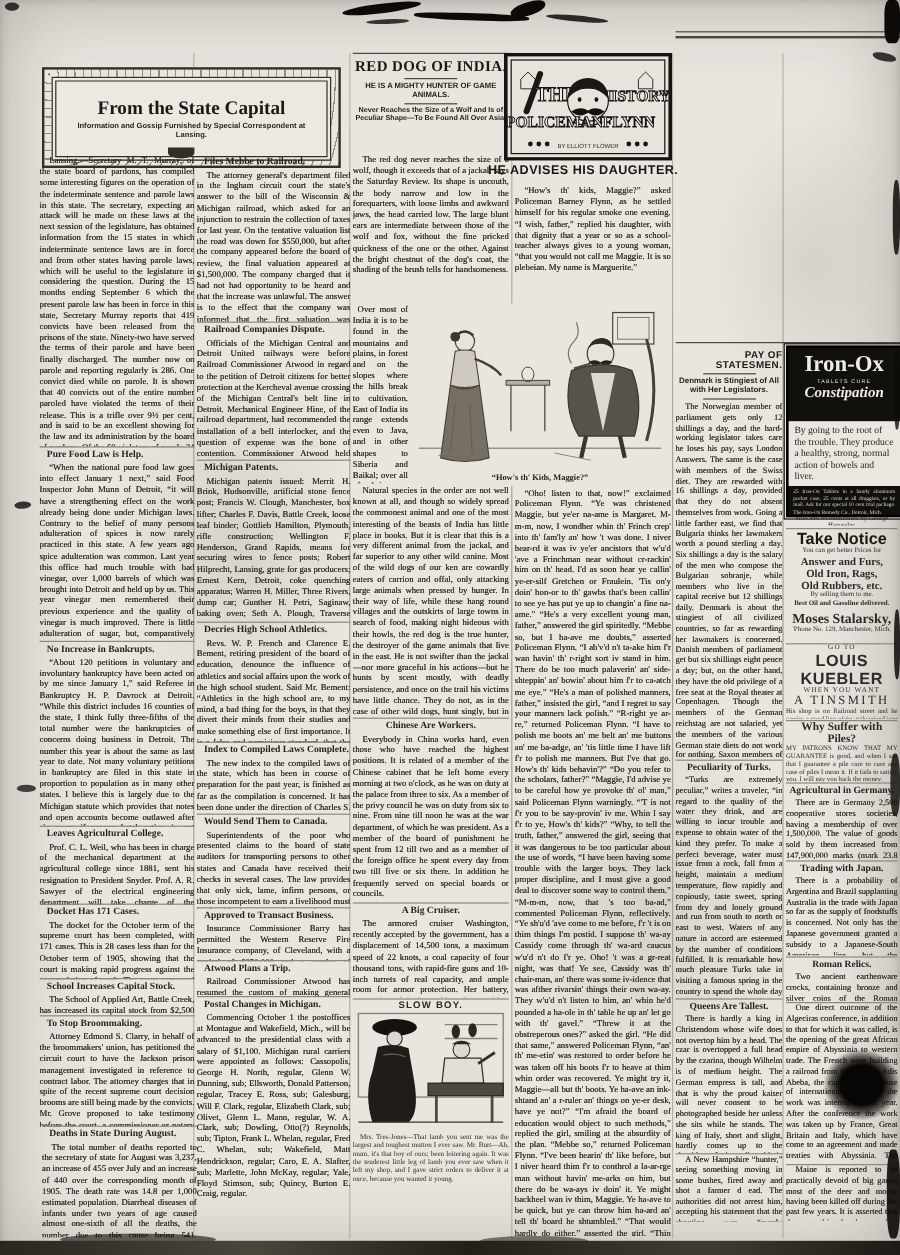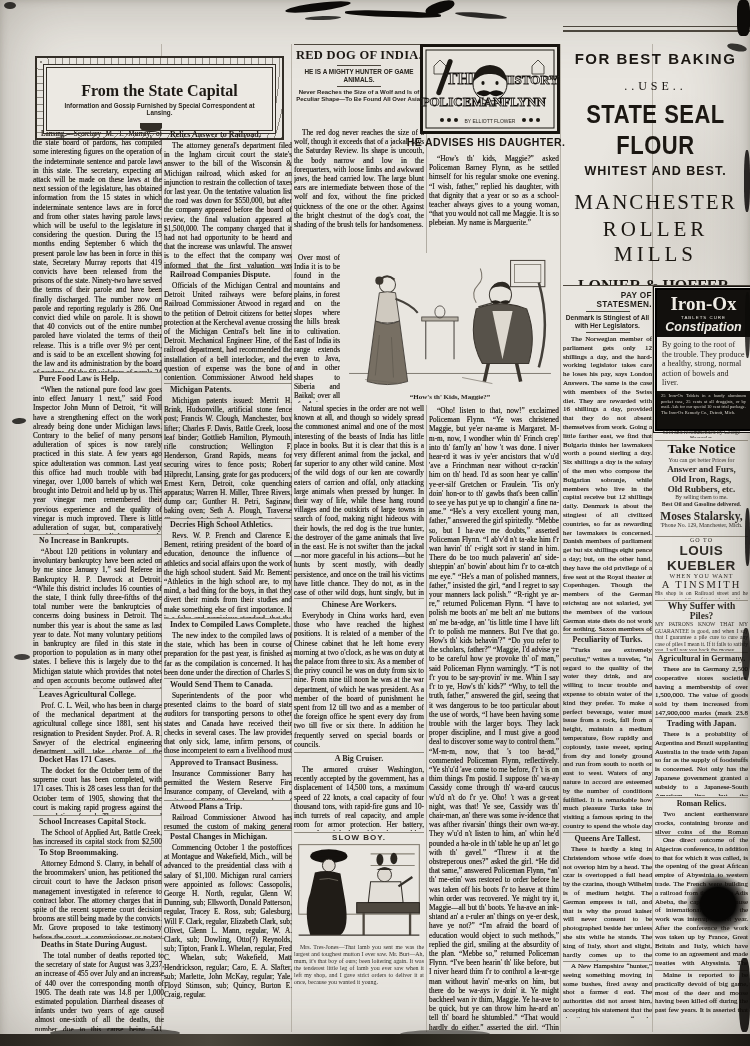--- a/index.html
+++ b/index.html
@@ -48,26 +48,26 @@
   .fad .l7{font-family:"Liberation Serif",serif;font-weight:bold;font-size:16px;margin-top:10px;}
   
   .payhead{font-family:"Liberation Sans",sans-serif;font-weight:bold;font-size:8.2px;letter-spacing:.4px;text-align:right;color:#1e1a15;}
   .paydeck{font-family:"Liberation Sans",sans-serif;font-weight:bold;font-size:6.6px;line-height:8px;text-align:center;color:#27231d;margin:2px 0;}
   .b5{font-size:7px;line-height:8.8px;}
   
   .ironox{position:absolute;left:655px;top:288px;width:93px;height:139px;background:#12100d;border:2px solid #000;
      box-shadow:0 0 0 1px #e9e6e0, 0 0 0 2px #12100d;color:#efece5;text-align:center;overflow:hidden;}
   .io-brand{font-family:"Liberation Serif",serif;font-weight:bold;font-size:19px;margin-top:3px;}
   .io-tag{font-family:"Liberation Sans",sans-serif;font-size:4.4px;letter-spacing:1px;}
-  .io-word{font-family:Liberation Sans, sans-serif;font-weight:bold;font-style:italic;font-size:12.5px;margin-bottom:3px;}
+  .io-word{font-family:Liberation Serif, serif;font-weight:bold;font-style:italic;font-size:12.5px;margin-bottom:16px;}
   .io-mid{background:#eae7e1;color:#211d18;font-size:8px;line-height:9.6px;text-align:left;padding:3px 5px;font-family:"Liberation Serif",serif;}
   .io-bot{font-size:4.5px;line-height:5.6px;color:#d8d4cc;padding:2px 4px;text-align:justify;}
   .soldline{font-size:5.6px;text-align:center;}
   
-  .tn-head{font-family:Liberation Serif, serif;font-weight:bold;font-size:13.5px;text-align:center;color:#1b1712;}
+  .tn-head{font-family:Liberation Sans, sans-serif;font-weight:bold;font-size:13.5px;text-align:center;color:#1b1712;}
   .tn-sm{font-size:5.8px;line-height:7px;text-align:center;}
   .tn-bold{font-family:"Liberation Serif",serif;font-weight:bold;font-size:9px;line-height:10px;text-align:center;}
   .tn-name{font-family:"Liberation Serif",serif;font-weight:bold;font-size:11.5px;text-align:center;margin-top:2px;}
   .ku-goto{font-size:6px;text-align:center;letter-spacing:1px;}
   .ku-name{font-family:"Liberation Sans",sans-serif;font-weight:bold;font-size:13.5px;text-align:center;letter-spacing:.5px;}
   .ku-what{font-family:"Liberation Serif",serif;font-size:10.5px;letter-spacing:2px;text-align:center;}
   .ad-tiny{font-size:5.6px;line-height:6.6px;text-align:justify;}
   .pi-head{font-family:"Liberation Serif",serif;font-weight:bold;font-size:9.5px;text-align:center;}
   .slowhead{font-family:"Liberation Sans",sans-serif;font-weight:bold;font-size:8px;letter-spacing:1px;text-align:center;}
   .slowcap{font-size:5.9px;line-height:7.1px;text-align:justify;text-indent:6px;}
@@ -123,21 +123,21 @@
   <div class="art sep" style="left:33px;top:846px;width:129px;height:92px">
     <div class="h">To Stop Broommaking.</div>
     <div class="b">Attorney Edmond S. Clarry, in behalf of the broommakers' union, has petitioned the circuit court to have the Jackson prison management investigated in reference to contract labor. The attorney charges that in spite of the recent supreme court decision brooms are still being made by the convicts. Mr. Grove proposed to take testimony before the court, a commissioner or notary in Jackson. Warden Armstrong, the members of the prison board and the Illinois Broom company are cited.</div>
   </div>
   <div class="art sep" style="left:35px;top:938px;width:129px;height:92px">
     <div class="h">Deaths in State During August.</div>
     <div class="b">The total number of deaths reported to the secretary of state for August was 3,237, an increase of 455 over July and an increase of 440 over the corresponding month of 1905. The death rate was 14.8 per 1,000 estimated population. Diarrheal diseases of infants under two years of age caused almost one-sixth of all the deaths, the number due to this cause being 541. Tuberculosis of the lungs was the cause of 176 deaths, and violence 203. There were 865 deaths of infants under one year.</div>
   </div>
 
   <div class="art" style="left:164px;top:129px;width:128px;height:139px">
-    <div class="h">Relics Answer to Railroad.</div>
+    <div class="h">Files Mebbe to Railroad.</div>
     <div class="b">The attorney general's department filed in the Ingham circuit court the state's answer to the bill of the Wisconsin &amp; Michigan railroad, which asked for an injunction to restrain the collection of taxes for last year. On the tentative valuation list the road was down for $550,000, but after the company appeared before the board of review, the final valuation appeared at $1,500,000. The company charged that it had not had opportunity to be heard and that the increase was unlawful. The answer is to the effect that the company was informed that the first valuation was subject to review, and that it had notice that it had opportunity to be heard at any time during the sitting of that body. The difference in the taxes based on the tentative and final valuations is about $20,000.</div>
   </div>
   <div class="art sep" style="left:164px;top:268px;width:128px;height:115px">
     <div class="h">Railroad Companies Dispute.</div>
     <div class="b">Officials of the Michigan Central and Detroit United railways were before Railroad Commissioner Atwood in regard to the petition of Detroit citizens for better protection at the Kercheval avenue crossing of the Michigan Central's belt line in Detroit. Mechanical Engineer Hine, of the railroad department, had recommended the installation of a bell interlocker, and the question of expense was the bone of contention. Commissioner Atwood held that the cost of the protection should be divided between the railroad and street railway companies, but Michigan Central officials objected, contending that as 1,258 street cars cross the crossing to every 24 locomotives, the street railway company should foot the bill for the interlocker.</div>
   </div>
   <div class="art sep" style="left:164px;top:383px;width:128px;height:135px">
     <div class="h">Michigan Patents.</div>
     <div class="b">Michigan patents issued: Merrit H. Brink, Hudsonville, artificial stone fence post; Francis W. Clough, Manchester, box lifter; Charles F. Davis, Battle Creek, loose leaf binder; Gottlieb Hamilton, Plymouth, rifle construction; Wellington F. Henderson, Grand Rapids, means for securing wires to fence posts; Robert Hilprecht, Lansing, grate for gas producers; Ernest Kern, Detroit, coke quenching apparatus; Warren H. Miller, Three Rivers, dump car; Gunther H. Petri, Saginaw, baking oven; Seth A. Plough, Traverse City, valve; John S. Stevenson, Detroit, car bolster; Evert Thompson, Niles, mending machine; Louis H. Wilson, Kalamazoo, roll grinding machine.</div>
   </div>
@@ -293,29 +293,20 @@
     </svg>
     <div class="figcap">“How's th' Kids, Maggie?”</div>
   </div>
 
   <div class="art" style="left:429px;top:406px;width:130px;height:624px">
     <div class="b">“Oho! listen to that, now!” exclaimed Policeman Flynn. “Ye was christened Maggie, but ye'er na-ame is Margaret. M-m-m, now, I wondher whin th' Frinch crep' into th' fam'ly an' how 't was done. I niver hear-rd it was iv ye'er ancistors that w'u'd 'ave a Frinchman near without cr-rackin' him on th' head. I'd as soon hear ye callin' ye-er-silf Gretchen or Fraulein. 'Tis on'y doin' hon-or to th' gawbs that's been callin' to see ye has put ye up to changin' a fine na-ame.” “He's a very excellent young man, father,” answered the girl spiritedly. “Mebbe so, but I ha-ave me doubts,” asserted Policeman Flynn. “I ab'v'd n't ta-ake him f'r wan havin' th' r-right sort iv stand in him. There do be too much palaverin' an' side-shteppin' an' bowin' about him f'r to ca-atch me eye.” “He's a man of polished manners, father,” insisted the girl, “and I regret to say your manners lack polish.” “R-right ye ar-re,” returned Policeman Flynn. “I have to polish me boots an' me belt an' me buttons an' me ba-adge, an' 'tis little time I have lift f'r to polish me manners. But I've that go. How's th' kids behavin'?” “Do you refer to the scholars, father?” “Maggie, I'd advise ye to be careful how ye provoke th' ol' man,” said Policeman Flynn warningly. “'T is not f'r you to be say-provin' iv me. Whin I say f'r to ye, How's th' kids?” “Why, to tell the truth, father,” answered the girl, seeing that it was dangerous to be too particular about the use of words, “I have been having some trouble with the larger boys. They lack proper discipline, and I must give a good deal to discover some way to control them.” “M-m-m, now, that 's too ba-ad,” commented Policeman Flynn, reflectively. “Ye sh'u'd 'ave come to me before, f'r 't is on thim things I'm postid. I suppose th' wa-ay Cassidy come through th' wa-ard caucus w'u'd n't do f'r ye. Oho! 't was a gr-reat night, was that! Ye see, Cassidy was th' chair-man, an' there was some iv-idence that was afther rivarsin' things their own wa-ay. They w'u'd n't listen to him, an' whin he'd pounded a ha-ole in th' table he up an' let go with th' gavel.” “Threw it at the obstreperous ones?” asked the girl. “He did that same,” answered Policeman Flynn, “an' th' me-etin' was restored to order before he was taken off his boots f'r to heave at thim whin order was recovered. Ye might try it, Maggie—all but th' boots. Ye ha-ave an ink-shtand an' a r-ruler an' things on ye-er desk, have ye not?” “I'm afraid the board of education would object to such methods,” replied the girl, smiling at the absurdity of the plan. “Mebbe so,” returned Policeman Flynn. “I've been hearin' th' like before, but I niver heard thim f'r to conthrol a la-ar-rge man without havin' me-arks on him, but there do be wa-ays iv doin' it. Ye might backheel wan iv thim, Maggie. Ye ha-ave to be quick, but ye can throw him ha-ard an' tell th' board he shtumbled.” “That would hardly do either,” asserted the girl. “Thin pick out th' biggest wan an' poke him in th' shtomach. 'T is not a fair blow in a reg'lar fight, but 't is most effective, an' 't is a good lesson to th' others. I niver knew a felly that got a poke in th' shtomach so we-ant to go back again. An' it l'aves no ma-arks, to spake iv.” The girl smiled again and shook her head. “Sha-ame on his fat, thin,” suggested Policeman Flynn as a last resort. “'Twas good enough f'r th' toes 'll hit an' th' throuble, an' if ye're shary ye can do up one or three iv thim before they know ye're sta-arted.” “I think, father, you 'd better leave the management of my school to me,” said the girl. “Oho! ye're too sma-art f'r to take th' advice iv thim that's been hollerin' order before ye was bor-rn,” retorted Policeman Flynn in a tone that showed he was offended by her apparent lack of appreciation. In consequence she deemed it wise to change the subject. “Father,” she said, “why are you so prejudiced against the young man who—”</div>
   </div>
 
   <div class="hrule" style="left:563px;top:26px;width:187px;height:1px"></div>
   <div class="hrule" style="left:563px;top:30px;width:187px;height:2px"></div>
-  <div class="fad">
-    <div class="l1">FOR BEST BAKING</div>
-    <div class="l2">..USE..</div>
-    <div class="l3">STATE SEAL FLOUR</div>
-    <div class="l4">WHITEST AND BEST.</div>
-    <div class="l5">MANCHESTER</div>
-    <div class="l6">ROLLER MILLS</div>
-    <div class="l7">LONIER &amp; HOFFER.</div>
-  </div>
   <div class="hrule" style="left:563px;top:285px;width:187px;height:1px"></div>
 
   <div class="art" style="left:563px;top:291px;width:89px;height:341px">
     <div class="payhead">PAY OF STATESMEN.</div>
     <div class="mini-rule"></div>
     <div class="paydeck">Denmark is Stingiest of All with Her Legislators.</div>
     <div class="mini-rule"></div>
     <div class="b b5">The Norwegian member of parliament gets only 12 shillings a day, and the hard-working legislator takes care he loses his pay, says London Answers. The same is the case with members of the Swiss diet. They are rewarded with 16 shillings a day, provided that they do not absent themselves from work. Going a little farther east, we find that Bulgaria thinks her lawmakers worth a pound sterling a day. Six shillings a day is the salary of the men who compose the Bulgarian sobranje, while members who live in the capital receive but 12 shillings daily. Denmark is about the stingiest of all civilized countries, so far as rewarding her lawmakers is concerned. Danish members of parliament get but six shillings eight pence a day; but, on the other hand, they have the old privilege of a free seat at the Royal theater at Copenhagen. Though the members of the German reichstag are not salaried, yet the members of the various German state diets do not work for nothing. Saxon members of parliament are paid, and those of Bavaria too. Austria's two legislative assemblies cost the country about £160,000 in all. Both the Austrian and Hungarian legislators can travel free on the railroads. The United Kingdom, Italy and Spain are the only countries paying nothing to their members. Nevertheless, the cost of the Italian parliament is estimated at £200,000 a year. In Portugal, also, the state does not pay its legislators, but they receive railway passes, and their constituencies are legally permitted to pay those who represent them about 15 shillings for each day's session.</div>
   </div>
   <div class="art sep" style="left:563px;top:633px;width:89px;height:198px">

